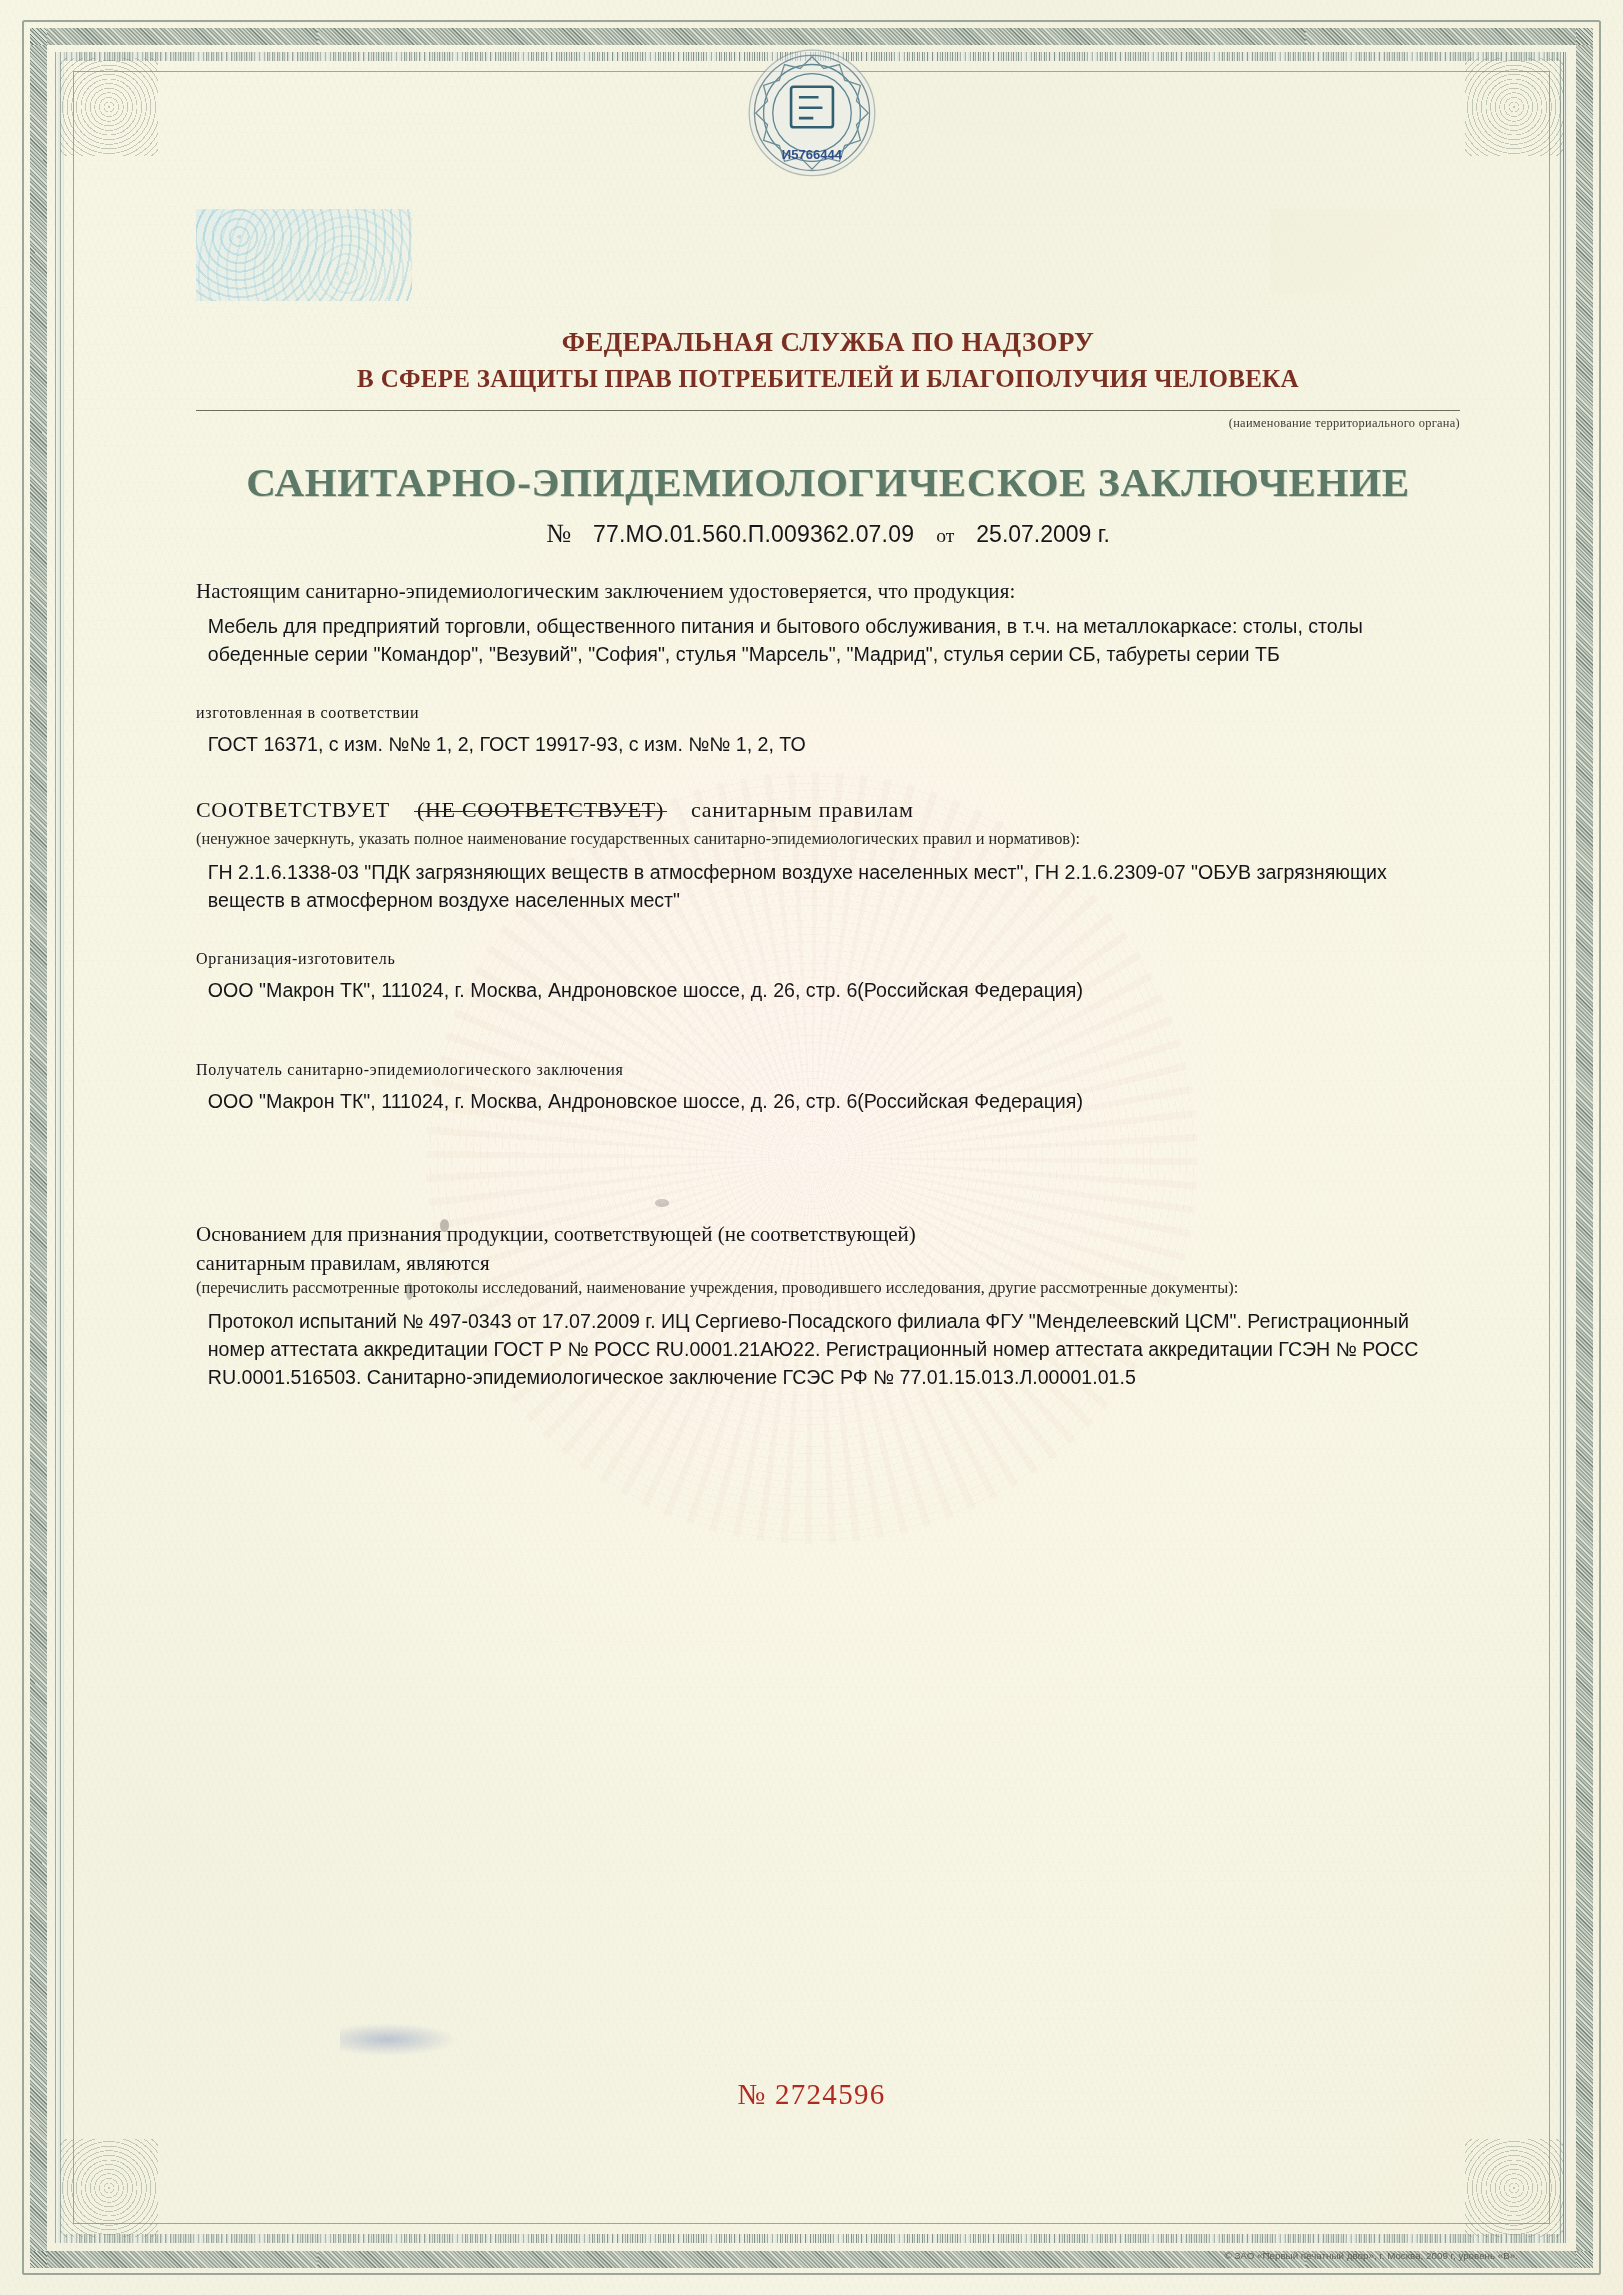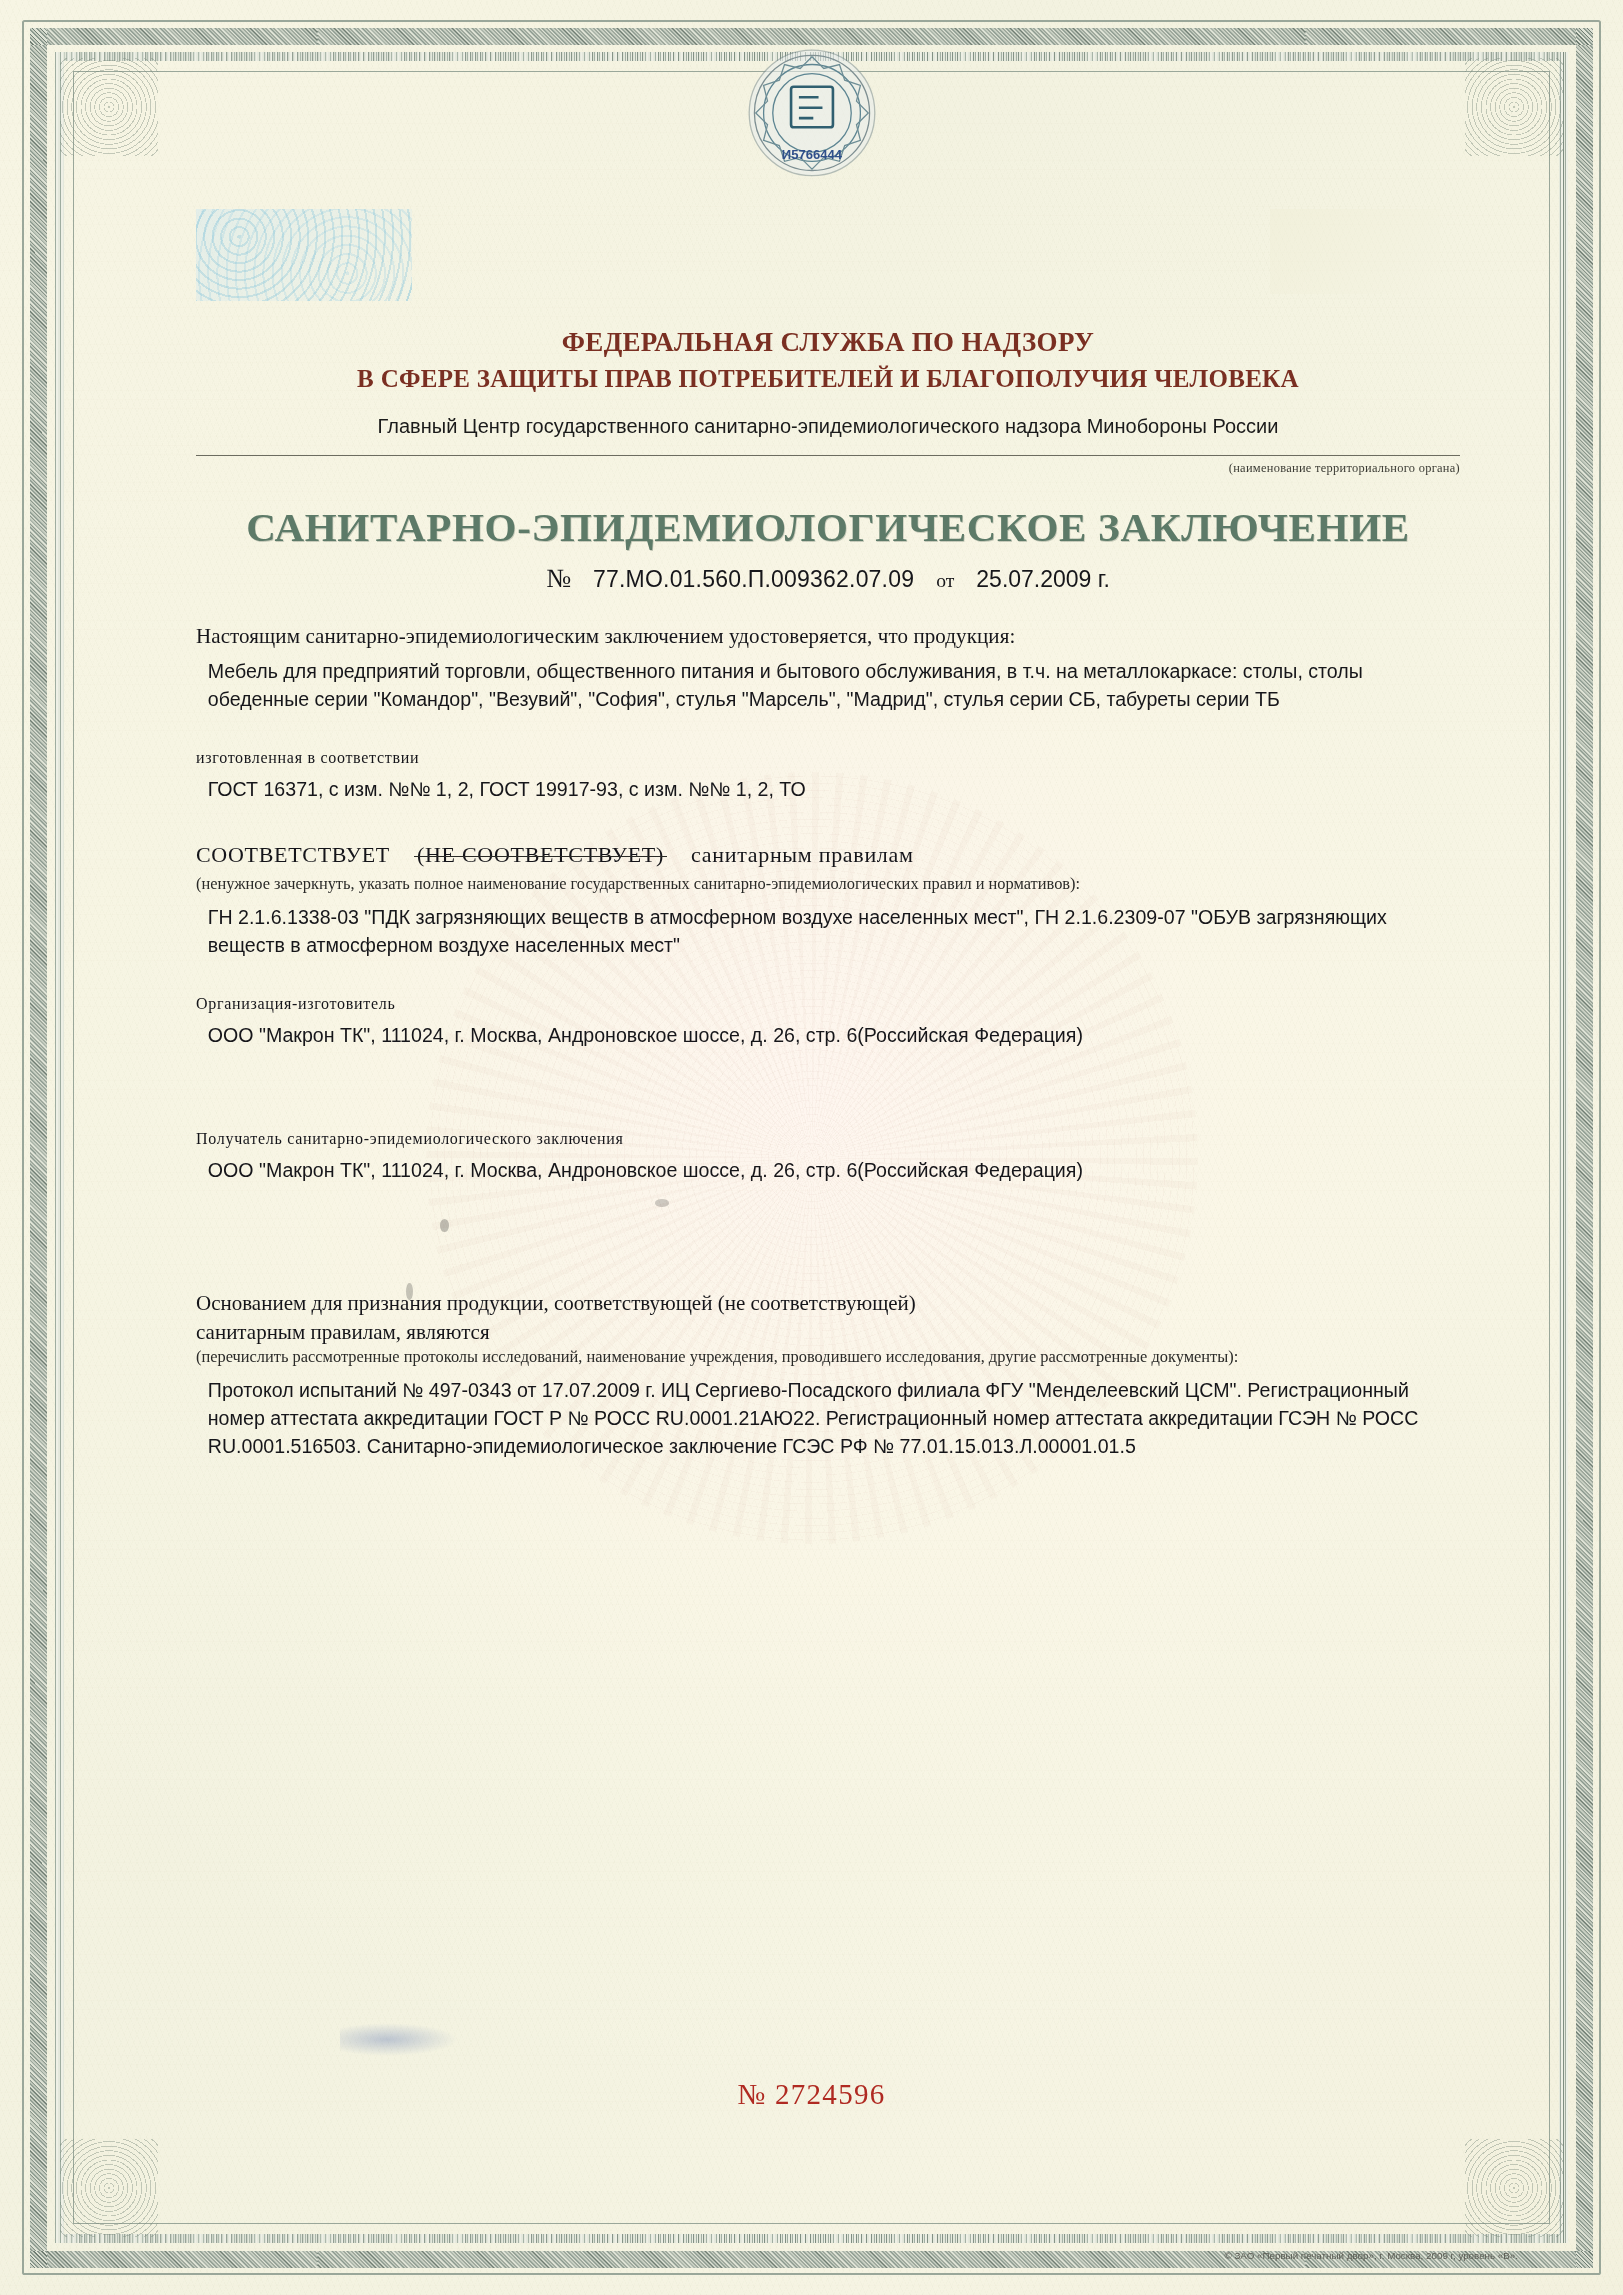--- a/index.html
+++ b/index.html
@@ -347,21 +347,20 @@
       </g>
       <text x="120" y="178" text-anchor="middle" font-family="Liberation Sans, sans-serif" font-size="20" font-weight="bold" fill="#2f4f8a">И5766444</text>
     </svg>
   </div>
 
   <div class="content">
 
     <div class="org-line1">ФЕДЕРАЛЬНАЯ СЛУЖБА ПО НАДЗОРУ</div>
     <div class="org-line2">В СФЕРЕ ЗАЩИТЫ ПРАВ ПОТРЕБИТЕЛЕЙ И БЛАГОПОЛУЧИЯ  ЧЕЛОВЕКА</div>
 
-    <div class="center-name">Главный Центр государственного санитарно-эпидемиологического надзора Минобороны России</div>
 
     <div class="rule"></div>
     <div class="caption">(наименование территориального органа)</div>
 
     <div class="title">САНИТАРНО-ЭПИДЕМИОЛОГИЧЕСКОЕ ЗАКЛЮЧЕНИЕ</div>
 
     <div class="numrow">
       <span class="sym">№</span>
       <span class="num">77.МО.01.560.П.009362.07.09</span>
       <span class="ot">от</span>
@@ -378,21 +377,21 @@
       <span>СООТВЕТСТВУЕТ</span>
       <span class="struck">(НЕ СООТВЕТСТВУЕТ)</span>
       <span>санитарным правилам</span>
     </div>
     <div class="hint">(ненужное зачеркнуть, указать полное наименование государственных санитарно-эпидемиологических правил и нормативов):</div>
     <div class="body-text">ГН 2.1.6.1338-03 "ПДК загрязняющих веществ в атмосферном воздухе населенных мест", ГН 2.1.6.2309-07 "ОБУВ загрязняющих веществ в атмосферном воздухе населенных мест"</div>
 
     <div class="section-label">Организация-изготовитель</div>
     <div class="body-text">ООО "Макрон ТК", 111024, г. Москва, Андроновское шоссе, д. 26, стр. 6(Российская Федерация)</div>
 
-    <div class="section-label" style="margin-top:80px">Получатель санитарно-эпидемиологического заключения</div>
+    <div class="section-label" style="margin-top:56px">Получатель санитарно-эпидемиологического заключения</div>
     <div class="body-text">ООО "Макрон ТК", 111024, г. Москва, Андроновское шоссе, д. 26, стр. 6(Российская Федерация)</div>
 
     <div class="basis-head" style="margin-top:105px">Основанием для признания продукции, соответствующей (не соответствующей)</div>
     <div class="basis-head" style="margin-top:1.3px">санитарным правилам, являются</div>
     <div class="small-note">(перечислить рассмотренные протоколы исследований, наименование учреждения, проводившего исследования, другие рассмотренные документы):</div>
     <div class="body-text">Протокол испытаний № 497-0343 от 17.07.2009 г. ИЦ Сергиево-Посадского филиала ФГУ "Менделеевский ЦСМ". Регистрационный номер аттестата аккредитации ГОСТ Р № РОСС RU.0001.21АЮ22. Регистрационный номер аттестата аккредитации ГСЭН № РОСС RU.0001.516503. Санитарно-эпидемиологическое заключение ГСЭС РФ № 77.01.15.013.Л.00001.01.5</div>
 
   </div>
 
   <div class="blue-smudge"></div>

